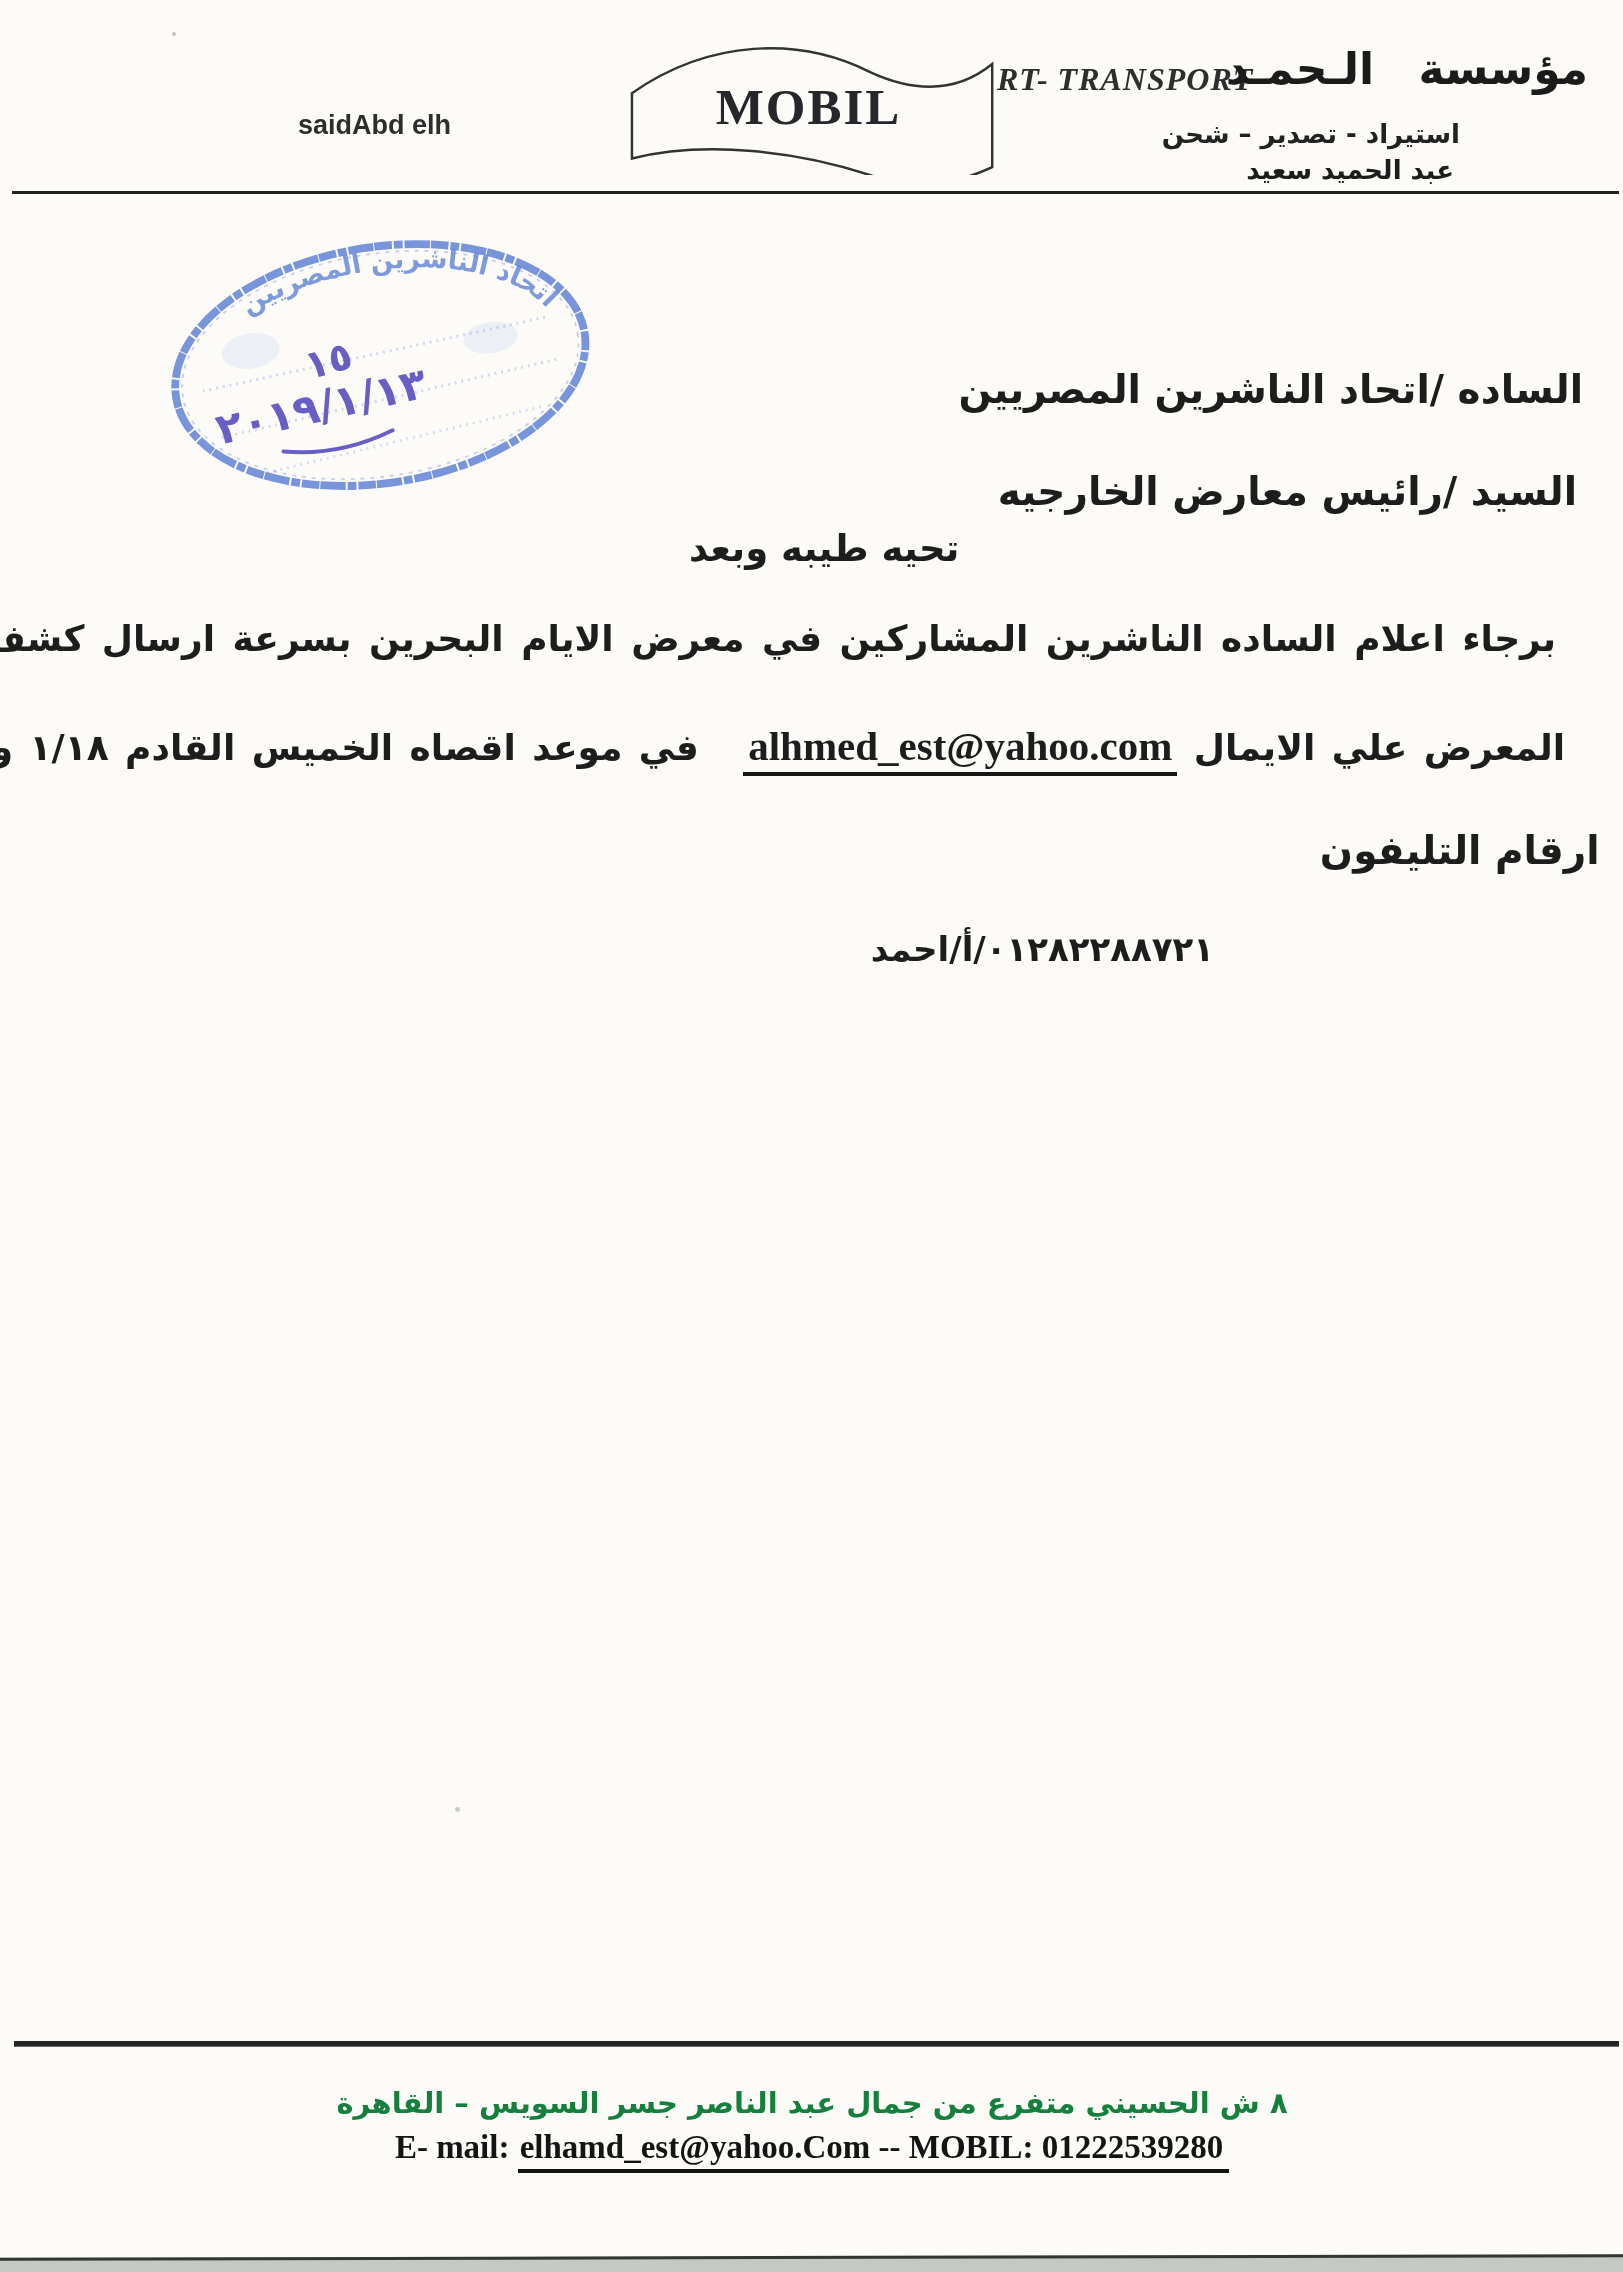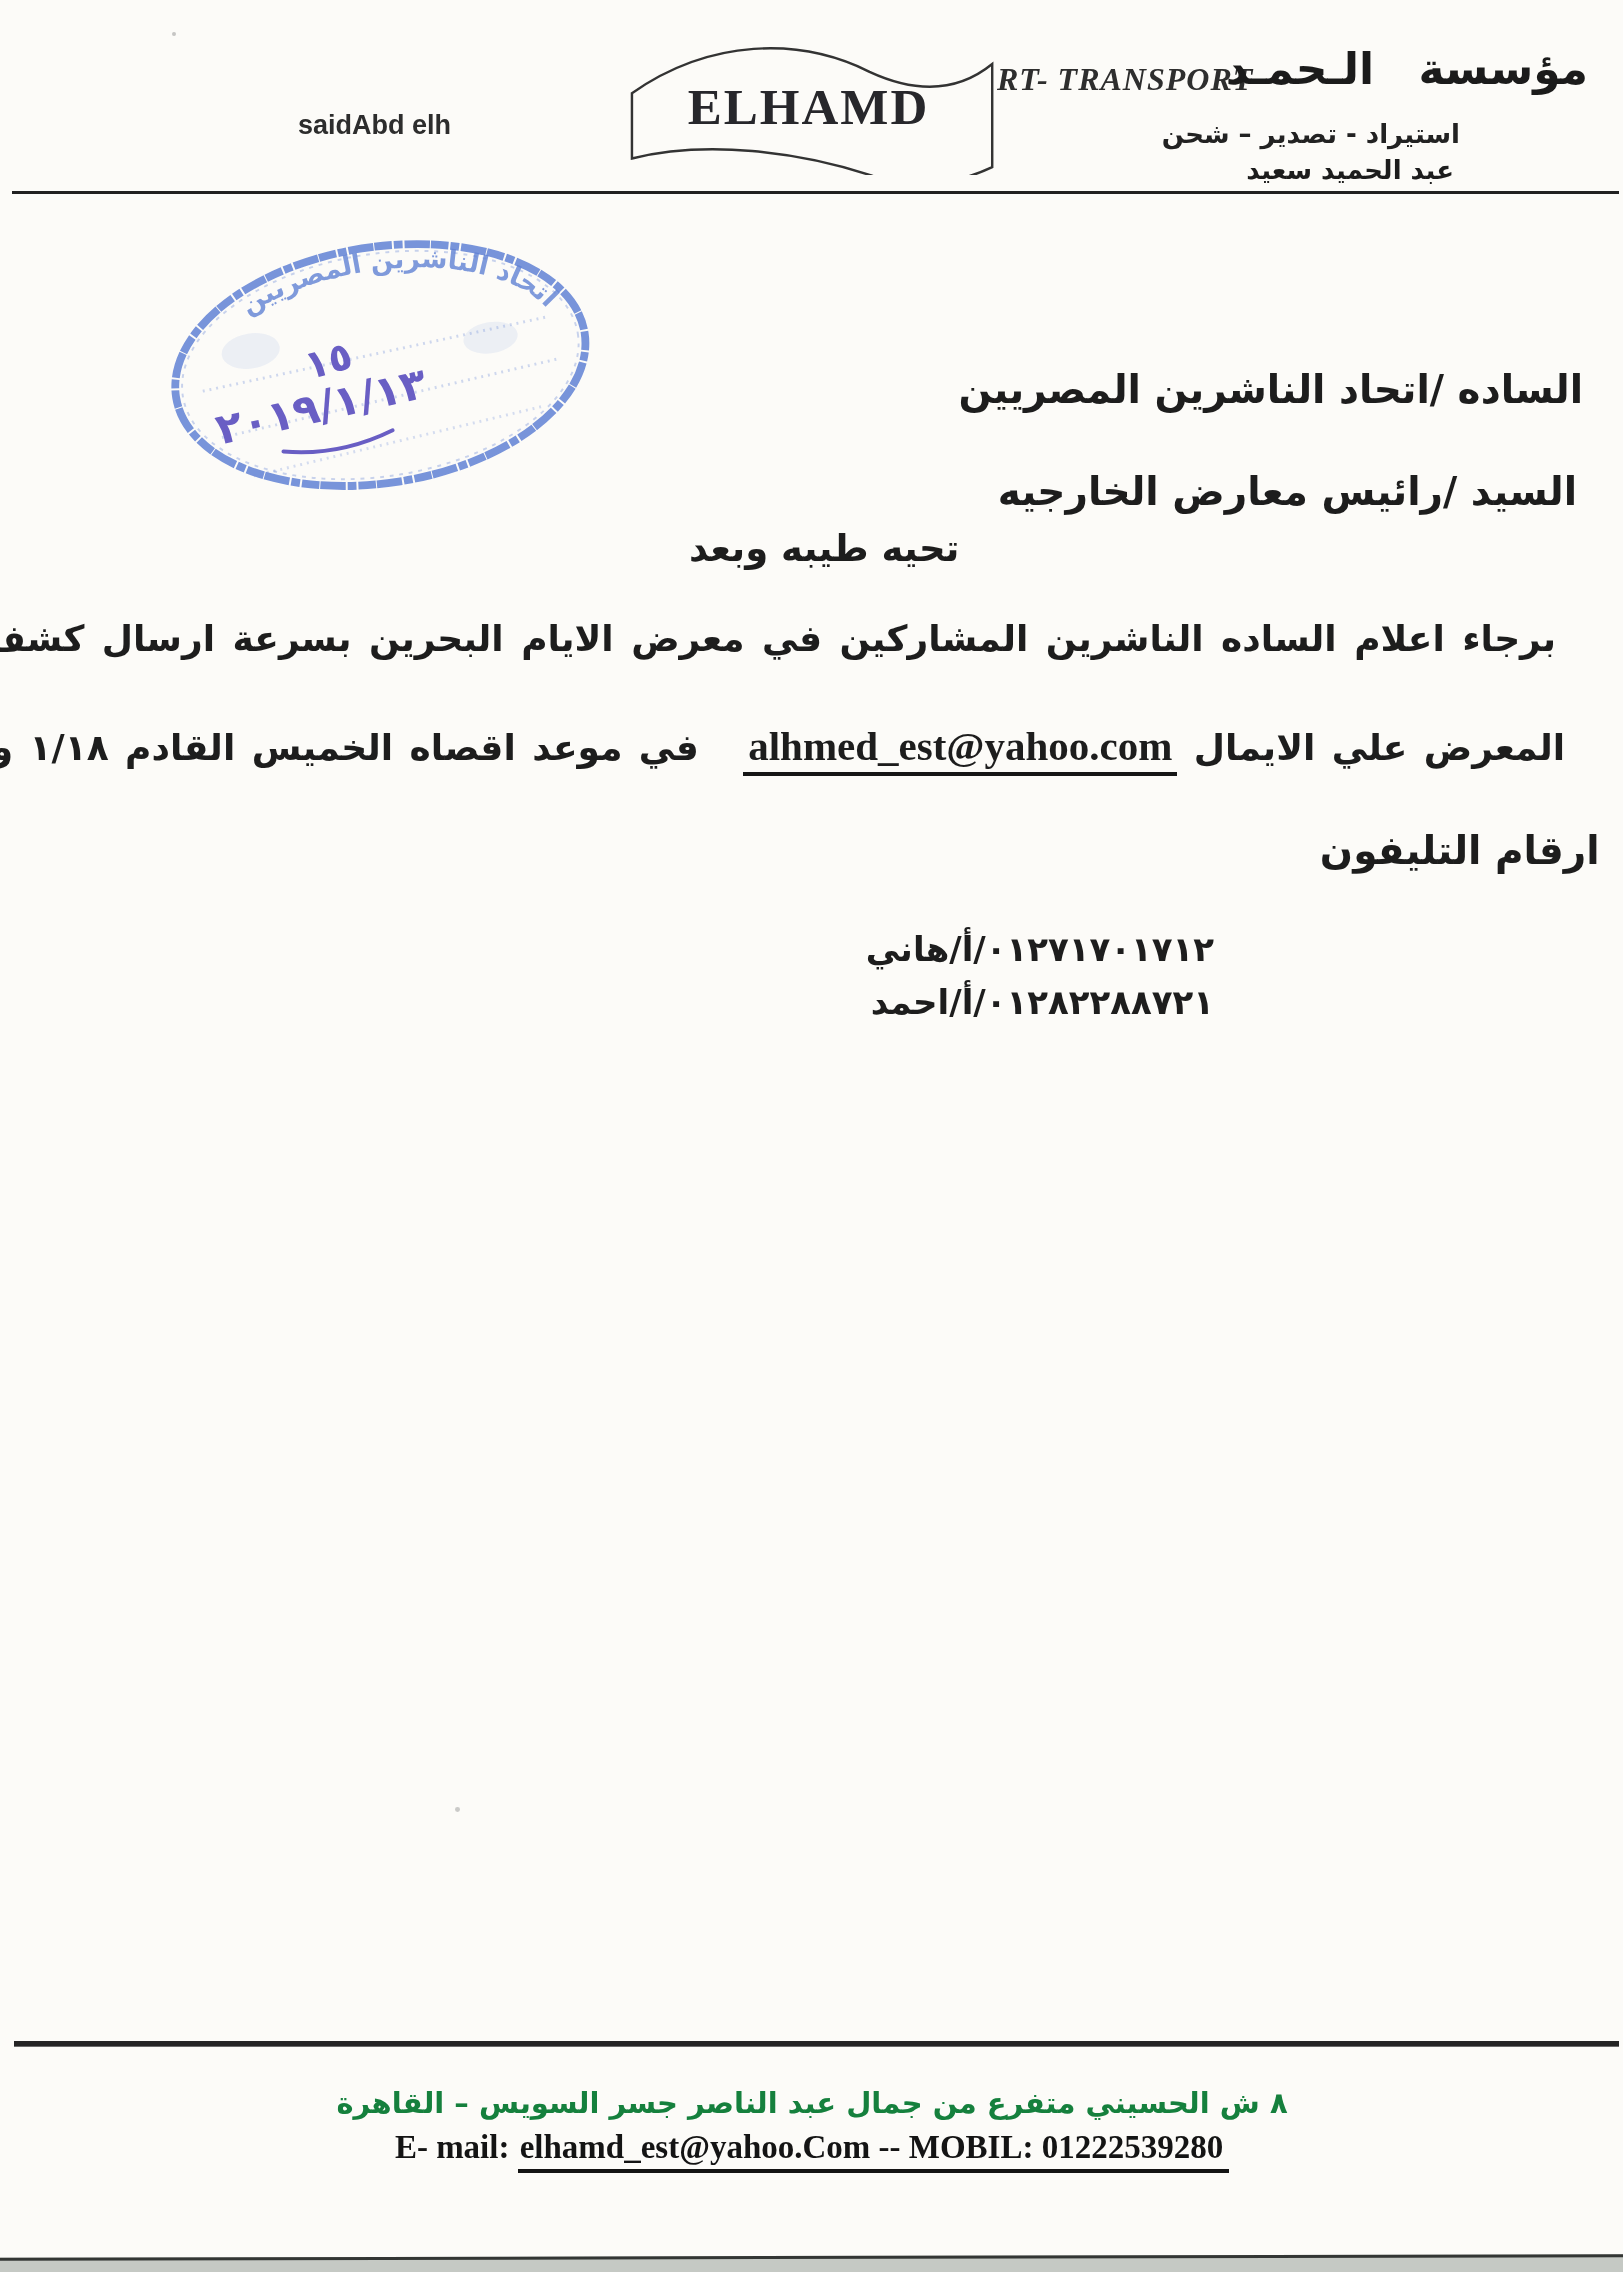--- a/index.html
+++ b/index.html
@@ -57,21 +57,21 @@
 <body>
 
 <div id="canvas">
 
   <div class="abs scan-name">saidAbd elh</div>
 
   <svg class="abs banner" viewBox="0 0 392 152" xmlns="http://www.w3.org/2000/svg">
     <path d="M 8,68 C 88,12 180,10 252,46 C 304,70 346,64 378,38
              L 378,144 C 344,160 300,168 252,152 C 180,128 84,116 8,135 Z" fill="#fcfbf8" stroke="#333" stroke-width="2.5"></path>
   </svg>
-  <div class="abs banner-label">ELHAMD</div>
+  <div class="abs banner-label">MOBIL</div>
 
   <div class="abs tagline">RT- TRANSPORT</div>
 
   <div class="abs ar company">مؤسسة الـحمـد</div>
   <div class="abs ar services">استيراد - تصدير – شحن</div>
   <div class="abs ar owner">عبد الحميد سعيد</div>
 
   <div class="abs header-rule"></div>
 
   <svg class="abs stamp" viewBox="0 0 448 262" xmlns="http://www.w3.org/2000/svg">
@@ -99,21 +99,20 @@
 
   <div class="abs ar body2">
     <span>المعرض علي الايمال</span>
     <span class="body-email">alhmed_est@yahoo.com</span>
     <span>في موعد اقصاه الخميس القادم ١/١٨ والمتابعه علي</span>
   </div>
 
   <div class="abs ar body3">ارقام التليفون</div>
 
   <div class="abs ar contacts">
-    <div>٠١٢٧١٧٠١٧١٢/أ/هاني</div>
     <div>٠١٢٨٢٢٨٨٧٢١/أ/احمد</div>
   </div>
 
   <div class="abs footer-rule"></div>
   <div class="abs ar address">٨ ش الحسيني متفرع من جمال عبد الناصر جسر السويس – القاهرة</div>
   <div class="abs contact-line">
     <span>E- mail:</span>
     <span class="contact-underlined">elhamd_est@yahoo.Com  -- MOBIL: 01222539280</span>
   </div>
 

